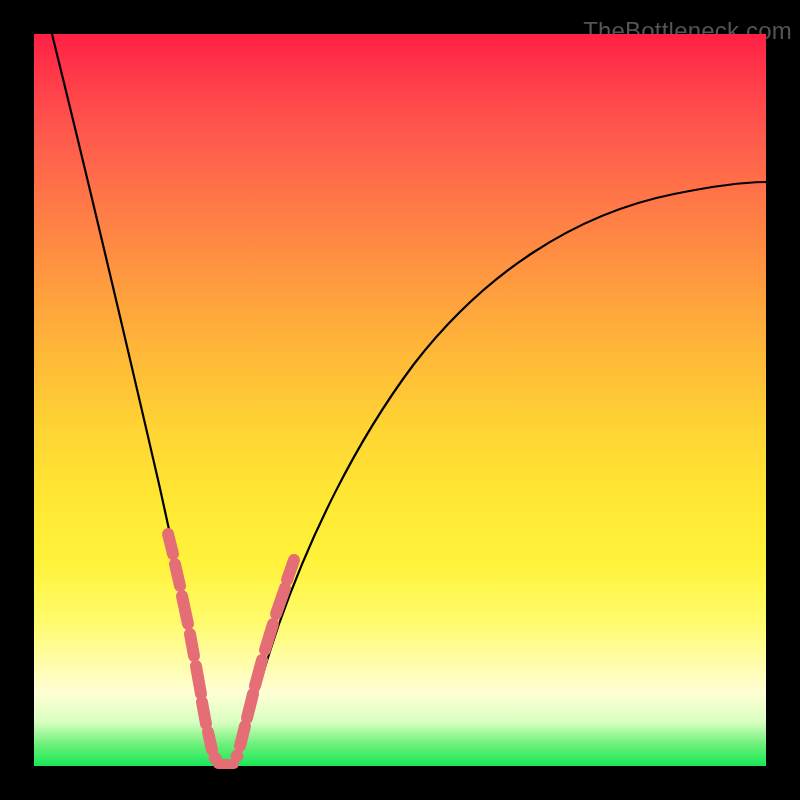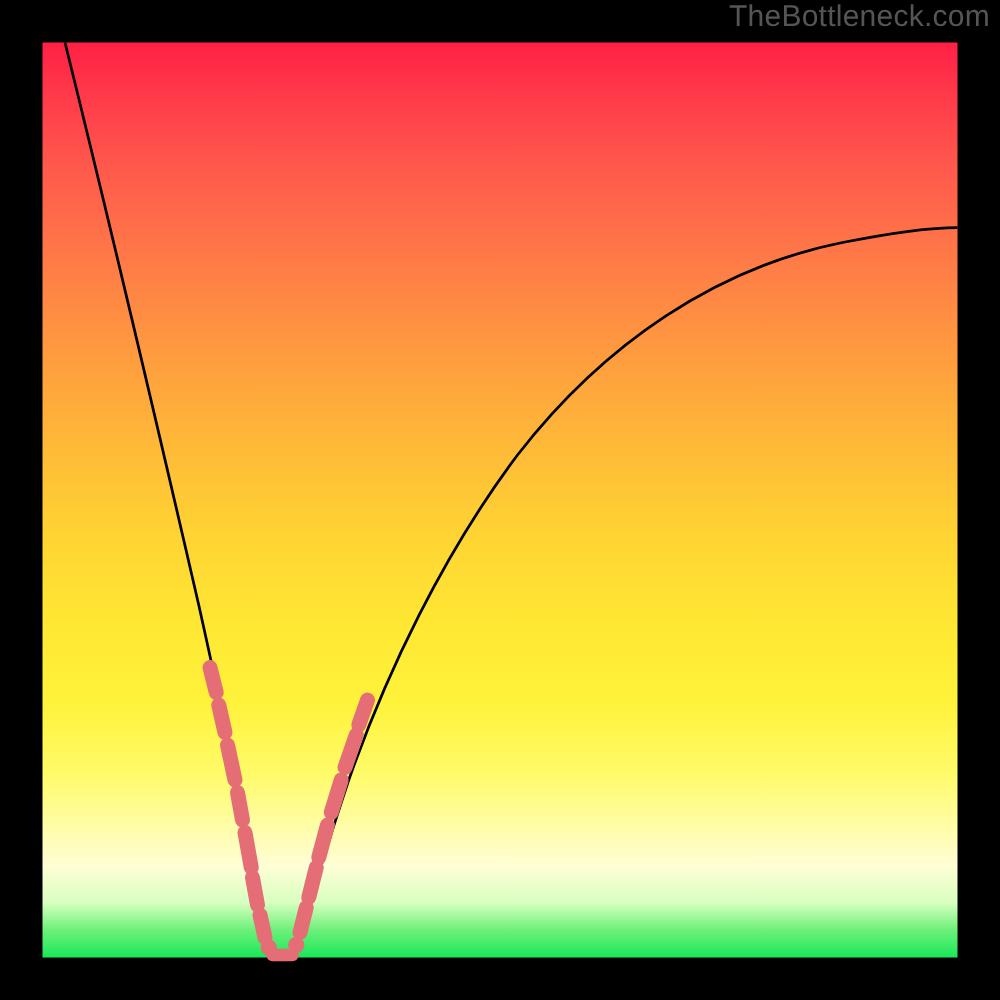--- a/index.html
+++ b/index.html
@@ -39,21 +39,21 @@
       #fff23a 72%,
       #fffb6a 80%,
       #fffed5 90%,
       #d8ffc0 94%,
       #6ef07a 97%,
       #18e858 100%
     );
   }
   .watermark {
     position: absolute;
-    top: 0;
+    top: 17px;
     right: 8px;
     color: #555;
     font-size: 24px;
     font-weight: 500;
     letter-spacing: 0.2px;
     user-select: none;
   }
   svg.curve {
     position: absolute;
     left: 0;

